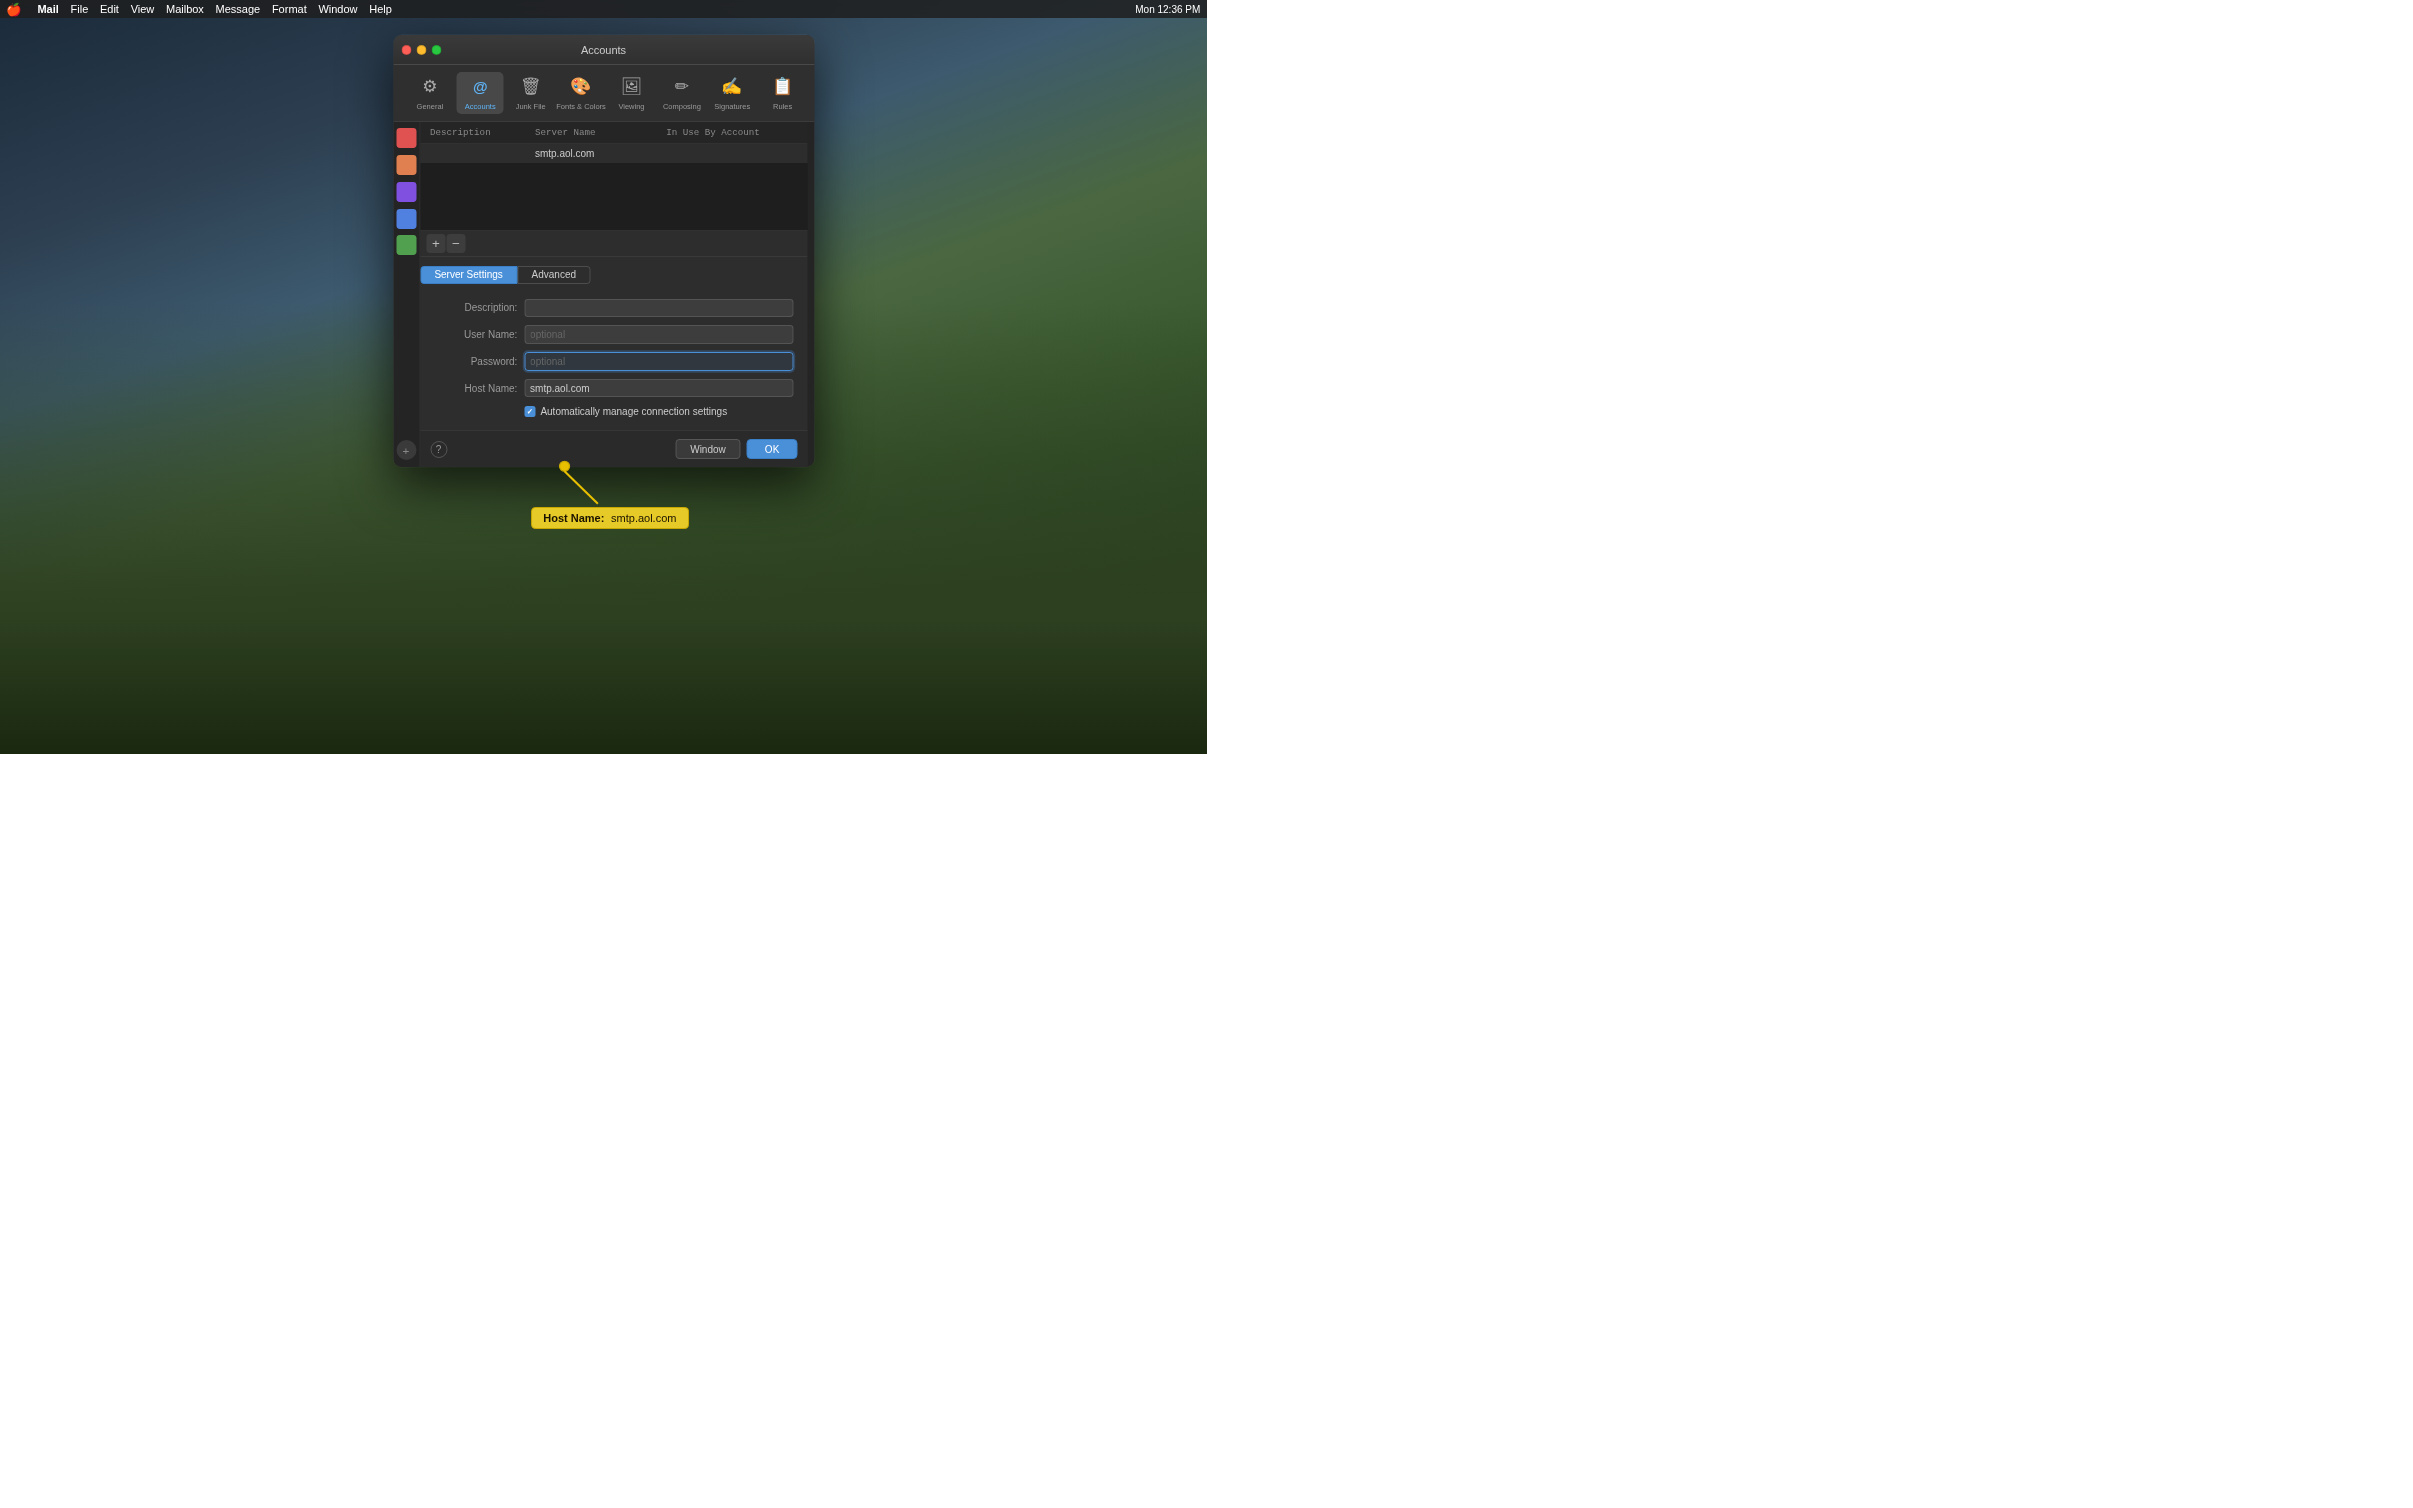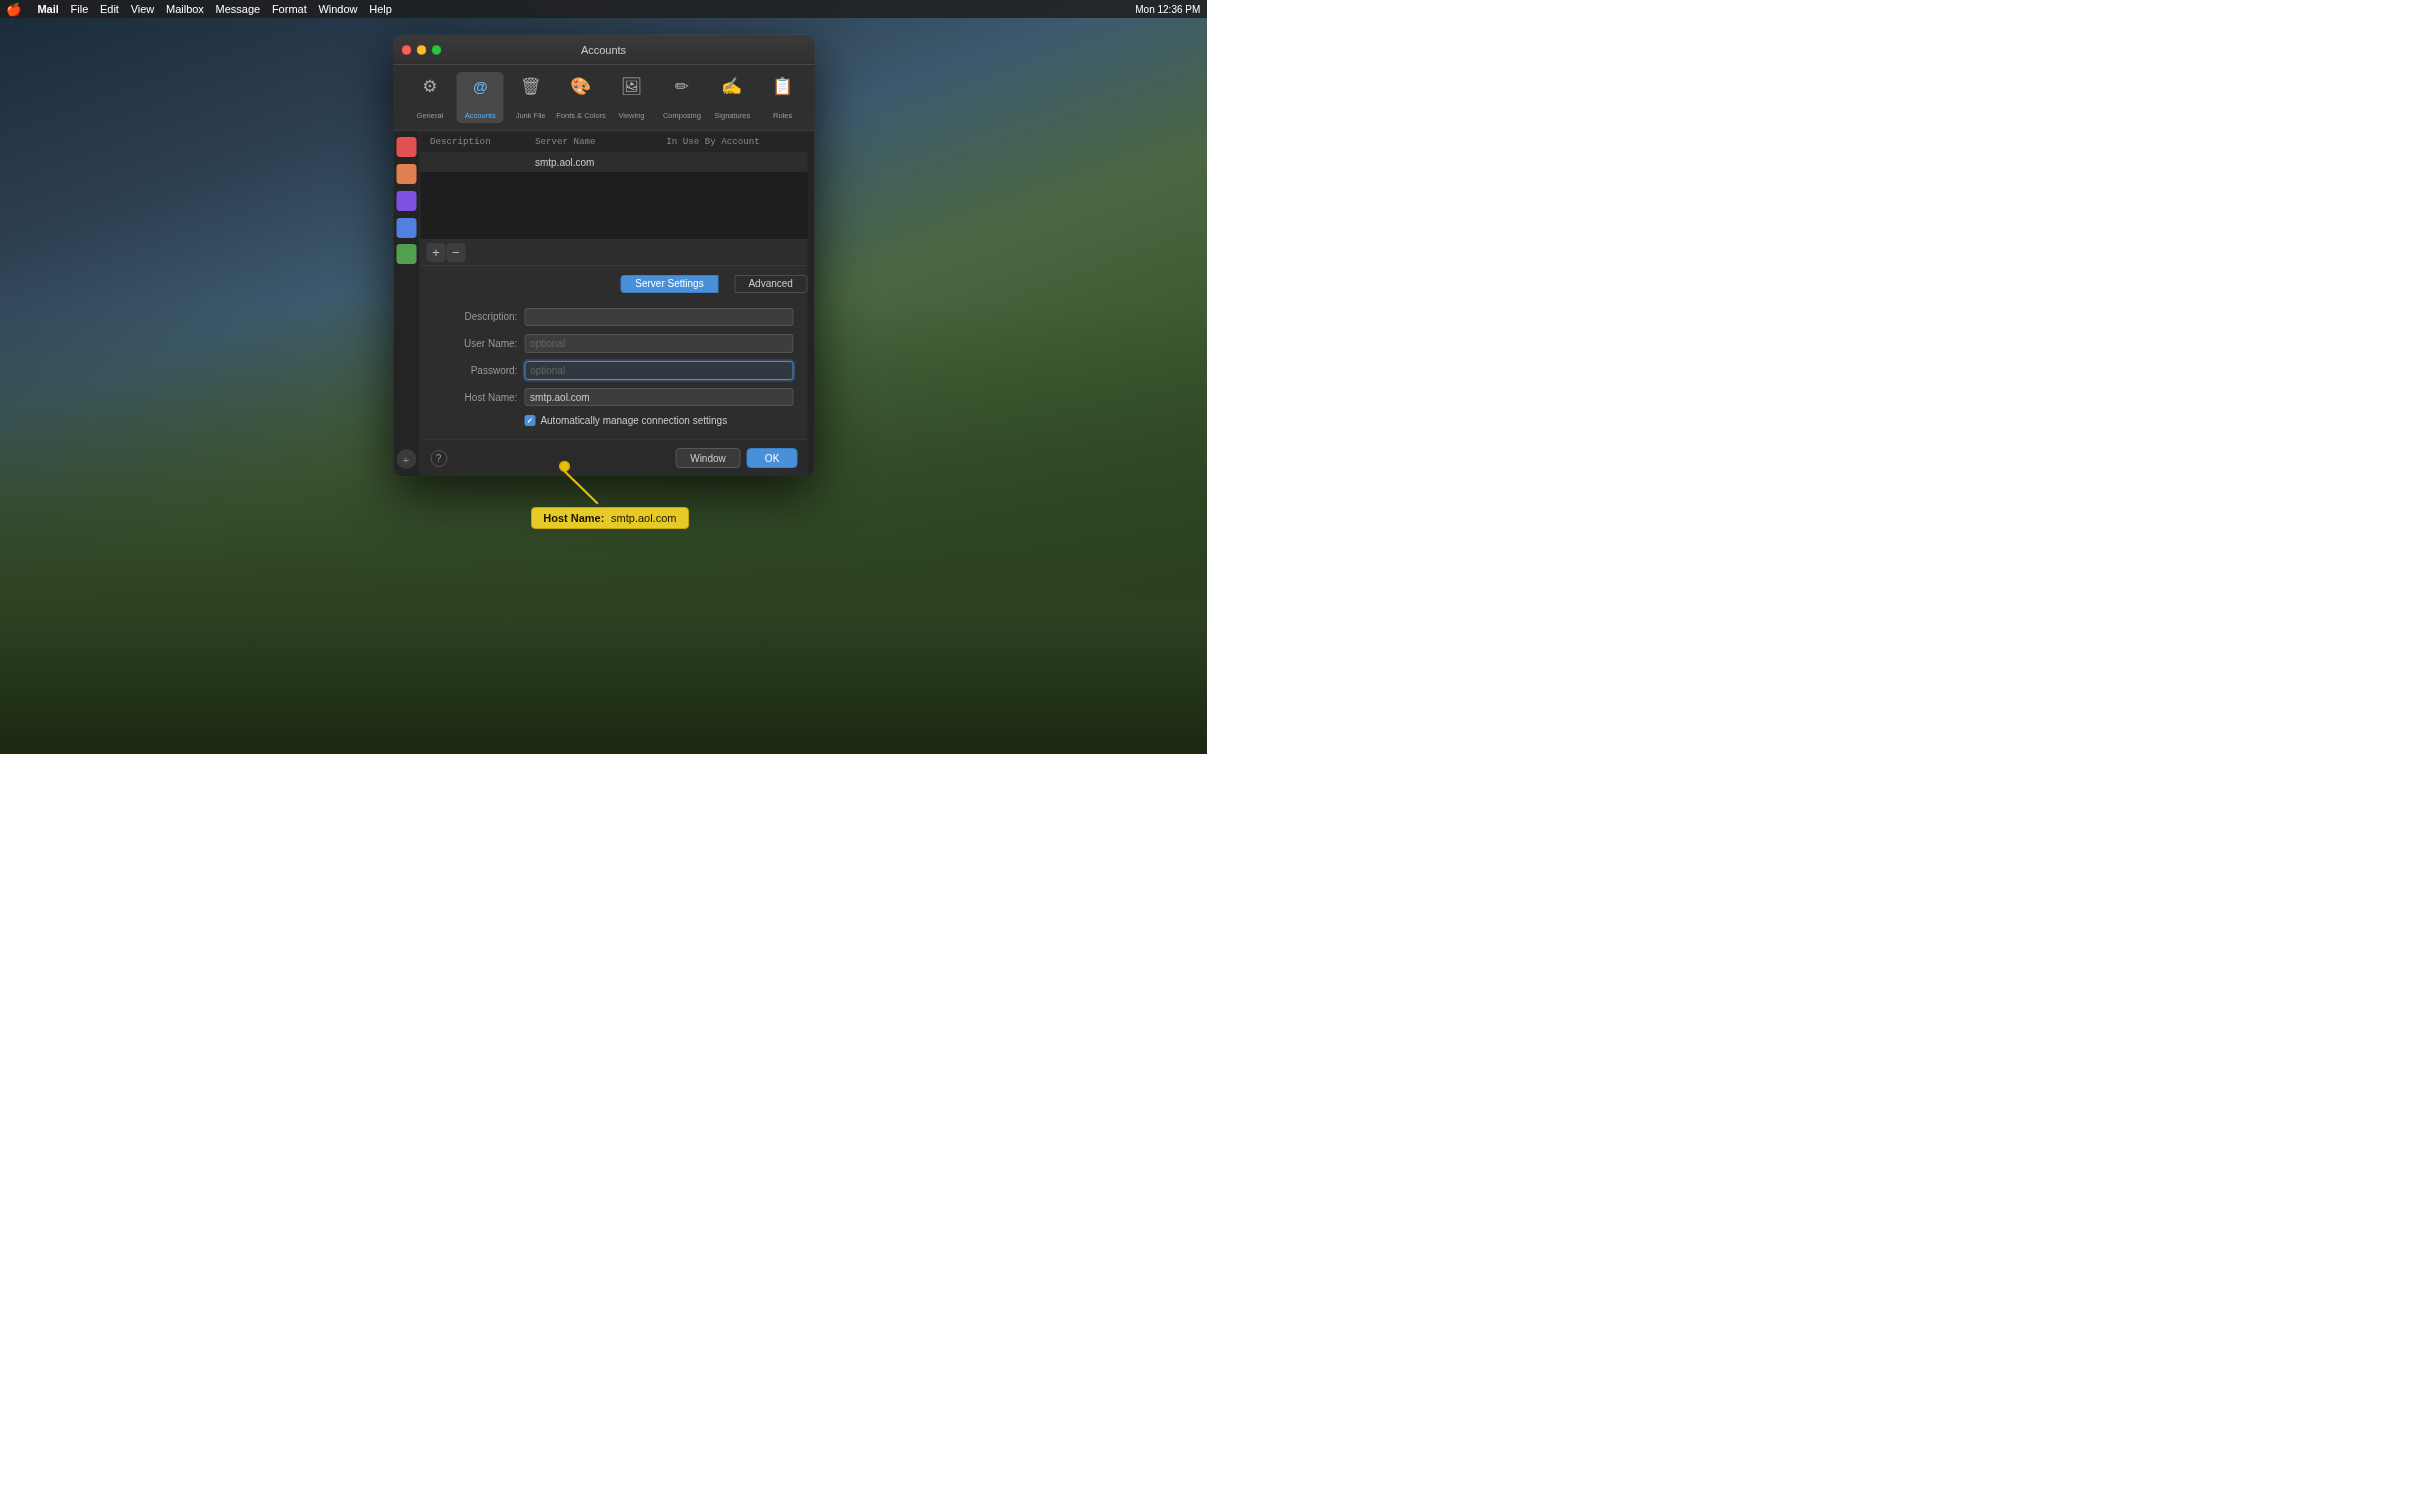--- a/index.html
+++ b/index.html
@@ -158,21 +158,21 @@
       color: #aaa;
     }
 
     .toolbar-item.active .toolbar-icon {
       color: #5fb3f5;
     }
 
     .toolbar-label {
       font-size: 7.5px;
       color: #999;
-      margin-top: 12px;
+      margin-top: 3px;
       white-space: nowrap;
     }
 
     .toolbar-item.active .toolbar-label {
       color: #5fb3f5;
     }
 
     
     .sidebar {
       width: 27px;
@@ -277,23 +277,23 @@
       justify-content: center;
       font-size: 13.4px;
       color: #bbb;
       cursor: pointer;
       line-height: 1;
     }
 
     
     .segmented-control {
       display: flex;
-      justify-content: flex-end;
+      justify-content: flex-start;
       padding: 8.4px 0;
-      gap: 16px;
+      gap: 0;
     }
 
     .segment {
       padding: 2.5px 13.4px;
       font-size: 10px;
       color: #ccc;
       cursor: pointer;
       border: 0.8px solid rgba(255,255,255,0.15);
     }
 

